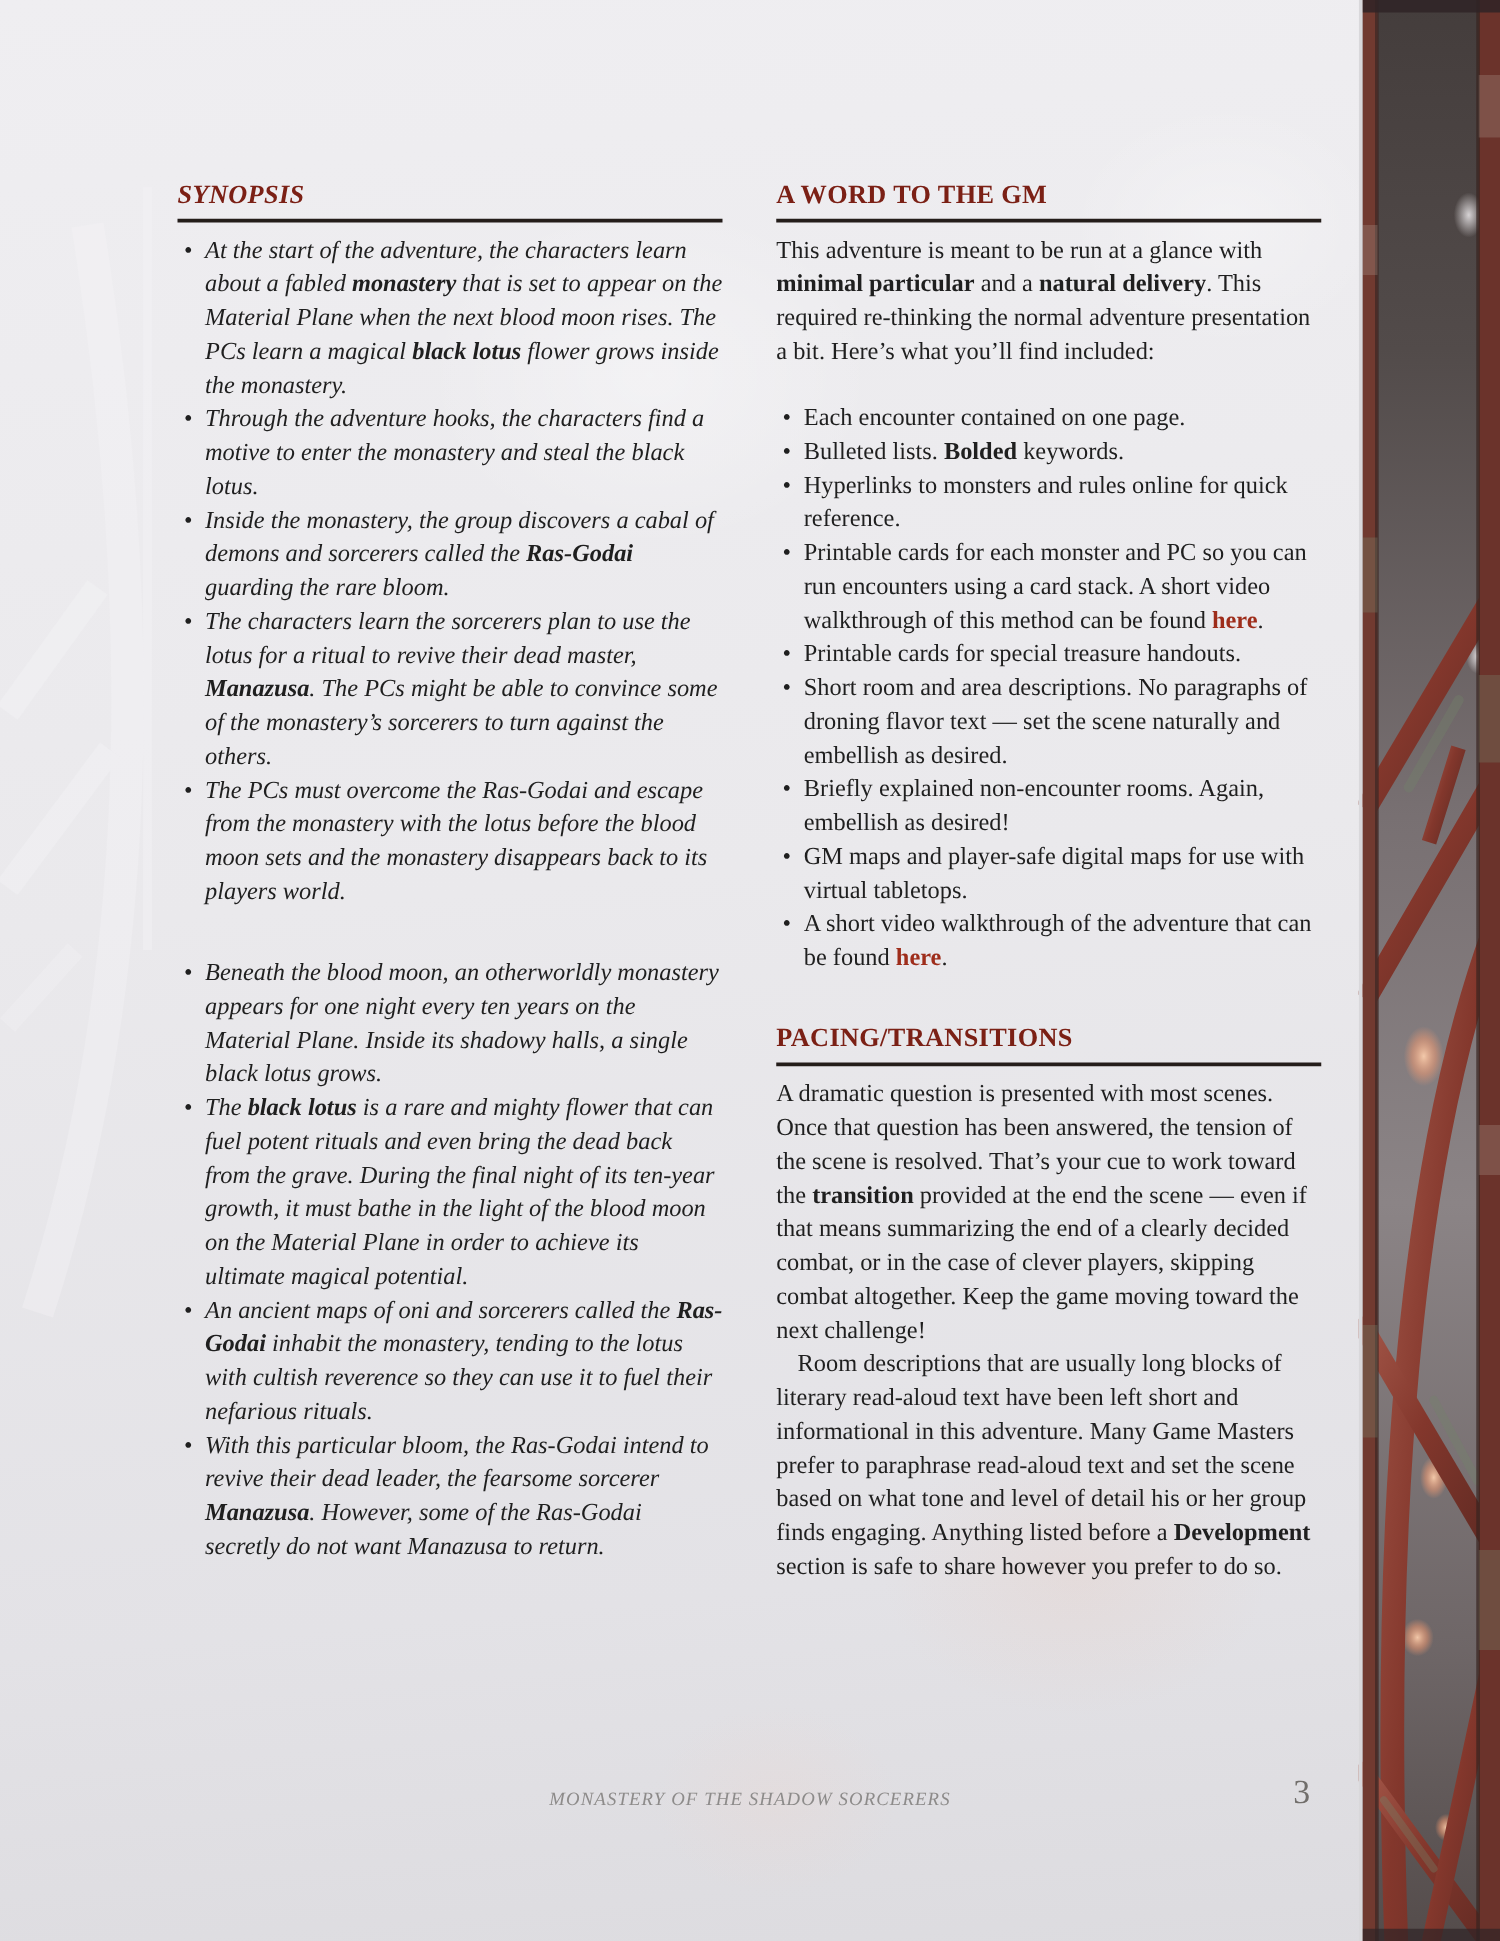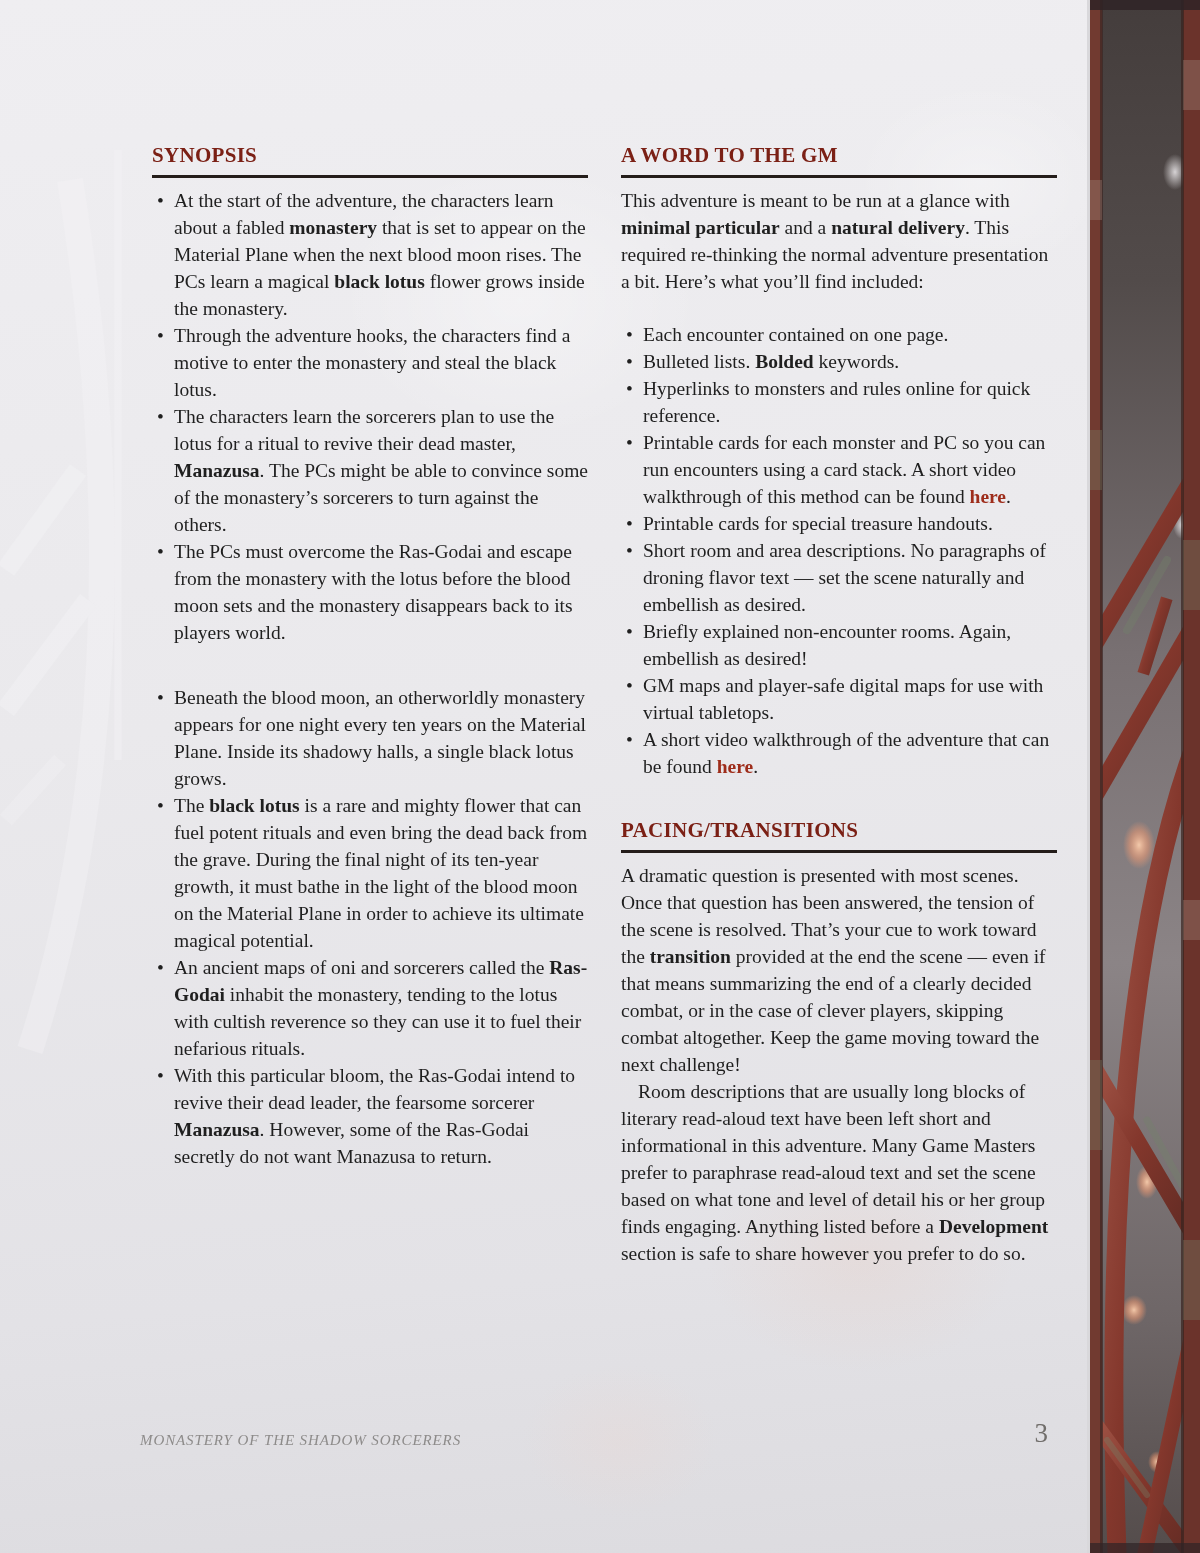--- a/index.html
+++ b/index.html
@@ -24,21 +24,21 @@
     position:absolute;inset:0;pointer-events:none;
     background:
       radial-gradient(220px 160px at 860px 1260px, rgba(235,190,170,0.18), transparent 70%),
       radial-gradient(260px 200px at 520px 300px, rgba(255,255,255,0.35), transparent 70%),
       radial-gradient(180px 140px at 980px 180px, rgba(255,255,255,0.30), transparent 70%),
       radial-gradient(140px 110px at 620px 1440px, rgba(240,210,200,0.20), transparent 70%);
   }
   .watermark{position:absolute;left:0;top:120px;opacity:0.55;pointer-events:none;}
   .columns{position:absolute;left:140px;top:143px;width:920px;}
   .col{position:absolute;top:0;width:436px;font-size:19.5px;line-height:27px;}
-  .col-left{left:12px;}
+  .col-left{left:2px;font-style:italic;}
   .col-right{left:481px;}
   .col section + section{margin-top:38px;}
   h2{
     margin:0;
     font-size:21px;line-height:25px;
     font-weight:700;
     color:var(--heading_color);
     letter-spacing:0.3px;
     border-bottom:3px solid var(--rule_color);
     padding-bottom:7px;
@@ -46,21 +46,21 @@
   ul{list-style:none;margin:9px 0 0 0;padding:0;}
   .col-right ul{margin-top:26px;}
   li{position:relative;padding-left:22px;}
   li::before{content:"\2022";position:absolute;left:5px;top:0;}
   .para{margin:9px 0 0 0;}
   .para.indent{margin:0;text-indent:17px;}
   .b{font-weight:700;}
   .link{color:var(--link_color);font-weight:700;cursor:pointer;text-align:center;}
   .footer{position:absolute;left:140px;top:1432px;width:920px;}
   .footer-title{
-    text-align:left;
+    text-align:center;
     font-style:italic;
     font-size:15px;
     letter-spacing:0.9px;
     color:var(--footer_color);
   }
   .page-number{
     position:absolute;right:12px;top:-12px;
     font-size:27px;line-height:27px;
     color:#716e6b;
   }
@@ -82,20 +82,21 @@
     </g>
   </svg>
 
   <div class="columns">
     <div class="col col-left">
       <section>
         <h2>SYNOPSIS</h2>
         <ul>
             <li><span>At the start of the adventure, the characters learn about a fabled </span><span class="b">monastery</span><span> that is set to appear on the Material Plane when the next blood moon rises. The PCs learn a magical </span><span class="b">black lotus</span><span> flower grows inside the monastery.</span></li>
             <li><span>Through the adventure hooks, the characters find a motive to enter the monastery and steal the black lotus.</span></li>
+            <li><span>Inside the monastery, the group discovers a cabal of demons and sorcerers called the </span><span class="b">Ras-Godai</span><span> guarding the rare bloom.</span></li>
             <li><span>The characters learn the sorcerers plan to use the lotus for a ritual to revive their dead master, </span><span class="b">Manazusa</span><span>. The PCs might be able to convince some of the monastery’s sorcerers to turn against the others.</span></li>
             <li><span>The PCs must overcome the Ras-Godai and escape from the monastery with the lotus before the blood moon sets and the monastery disappears back to its players world.</span></li>
           </ul>
       </section>
       <section>
         <ul>
             <li><span>Beneath the blood moon, an otherworldly monastery appears for one night every ten years on the Material Plane. Inside its shadowy halls, a single black lotus grows.</span></li>
             <li><span>The </span><span class="b">black lotus</span><span> is a rare and mighty flower that can fuel potent rituals and even bring the dead back from the grave. During the final night of its ten-year growth, it must bathe in the light of the blood moon on the Material Plane in order to achieve its ultimate magical potential.</span></li>
             <li><span>An ancient maps of oni and sorcerers called the </span><span class="b">Ras-Godai</span><span> inhabit the monastery, tending to the lotus with cultish reverence so they can use it to fuel their nefarious rituals.</span></li>
             <li><span>With this particular bloom, the Ras-Godai intend to revive their dead leader, the fearsome sorcerer </span><span class="b">Manazusa</span><span>. However, some of the Ras-Godai secretly do not want Manazusa to return.</span></li>

